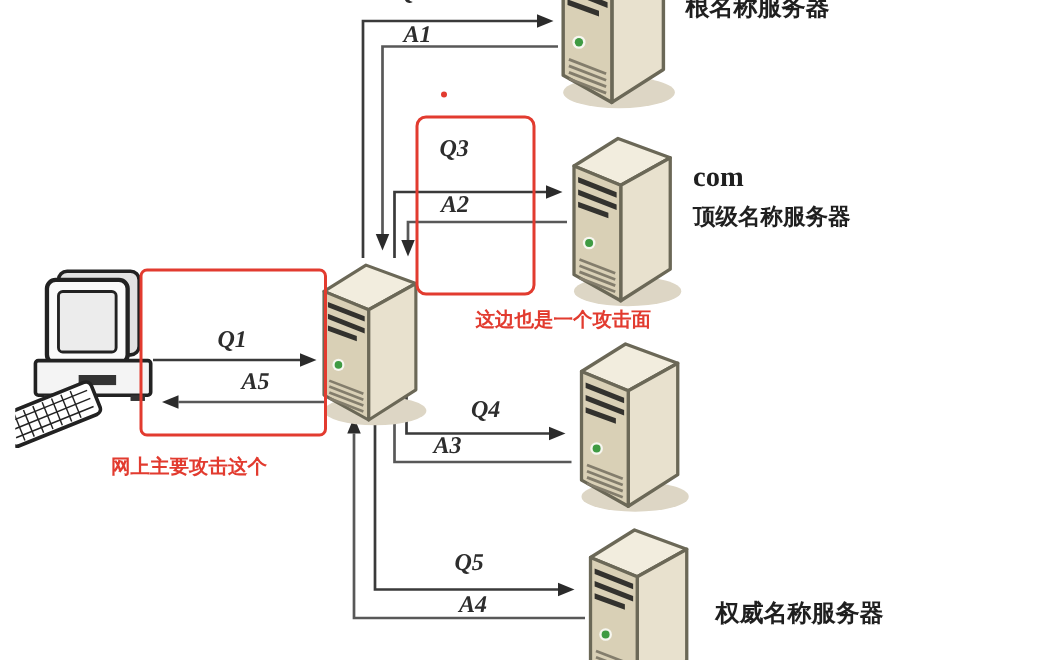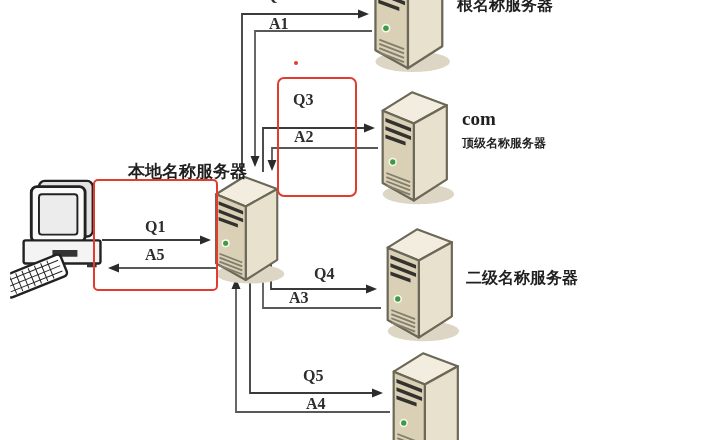--- a/index.html
+++ b/index.html
@@ -6,21 +6,21 @@
   .stage {
     position:relative; width:705px; height:440px; background:#ffffff;
     overflow:hidden; font-family:"Liberation Sans", sans-serif;
   }
   .abs { position:absolute; }
   .lbl { position:absolute; color:#1f1f1f; font-weight:700; white-space:nowrap; }
   .lbl-cjk   { font-family:"Liberation Sans", sans-serif; }
   .lbl-serif { font-family:"Liberation Serif","DejaVu Serif", serif; }
   .arrow-lbl {
     position:absolute; font-family:"Liberation Serif","DejaVu Serif", serif;
-    font-weight:700; font-size:16px; color:#2d2d2d; white-space:nowrap;
+    font-weight:700; font-size:16px; color:#2d2d2d; white-space:nowrap;font-style:italic;
   }
   .red-note {
     position:absolute; color:var(--annotation-red,#e23b2f);
     font-weight:700; font-size:13px; white-space:nowrap;
     font-family:"Liberation Sans", sans-serif;
   }
   .red-box {
     position:absolute; border:2.5px solid var(--annotation-red,#e23b2f);
     border-radius:5px; background:transparent;
   }
@@ -126,39 +126,40 @@
   <svg class="abs" style="left:368px;top:85px" width="88" height="121" viewBox="0 0 96 132">
     <use href="#srv-icon"></use>
   </svg>
   <svg class="abs" style="left:373px;top:222px" width="88" height="121" viewBox="0 0 96 132">
     <use href="#srv-icon"></use>
   </svg>
   <svg class="abs" style="left:379px;top:346px" width="88" height="121" viewBox="0 0 96 132">
     <use href="#srv-icon"></use>
   </svg>
 
-  <span class="lbl lbl-cjk" style="left:128px;top:160px;font-size:17px">本地名称服务器</span>
 
   <span class="lbl lbl-cjk" style="left:457px;top:-5px;font-size:16px">根名称服务器</span>
 
   <span class="lbl lbl-serif" style="left:462px;top:108px;font-size:19px">com</span>
-  <span class="lbl lbl-cjk" style="left:462px;top:135px;font-size:12px">顶级名称服务器</span>
+  <span class="lbl lbl-cjk" style="left:462px;top:135px;font-size:15px">顶级名称服务器</span>
 
-  <span class="lbl lbl-cjk" style="left:466px;top:268px;font-size:16px">二级名称服务器</span>
 
+  <span class="lbl lbl-cjk" style="left:477px;top:399px;font-size:16px">权威名称服务器</span>
 
   <span class="arrow-lbl" style="left:265px;top:-14px">Q2</span>
   <span class="arrow-lbl" style="left:269px;top:15px">A1</span>
   <span class="arrow-lbl" style="left:293px;top:91px">Q3</span>
   <span class="arrow-lbl" style="left:294px;top:128px">A2</span>
   <span class="arrow-lbl" style="left:145px;top:218px">Q1</span>
-  <span class="arrow-lbl" style="left:145px;top:246px">A5</span>
+  <span class="arrow-lbl" style="left:161px;top:246px">A5</span>
   <span class="arrow-lbl" style="left:314px;top:265px">Q4</span>
   <span class="arrow-lbl" style="left:289px;top:289px">A3</span>
   <span class="arrow-lbl" style="left:303px;top:367px">Q5</span>
   <span class="arrow-lbl" style="left:306px;top:395px">A4</span>
 
   <div class="red-box" style="left:93px;top:179px;width:121px;height:108px"></div>
   <div class="red-box" style="left:277px;top:77px;width:76px;height:116px;border-radius:7px"></div>
   <div class="red-dot" style="left:294px;top:61px"></div>
 
+  <span class="red-note" style="left:74px;top:302px">网上主要攻击这个</span>
+  <span class="red-note" style="left:317px;top:204px">这边也是一个攻击面</span>
 
 </div>
 
 </body></html>

